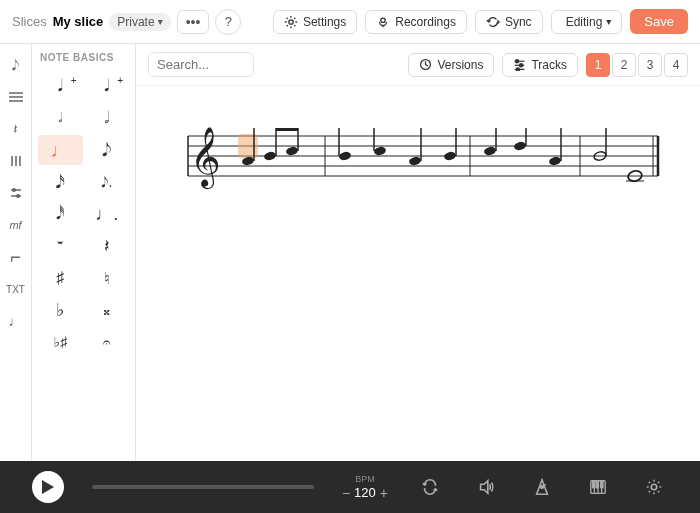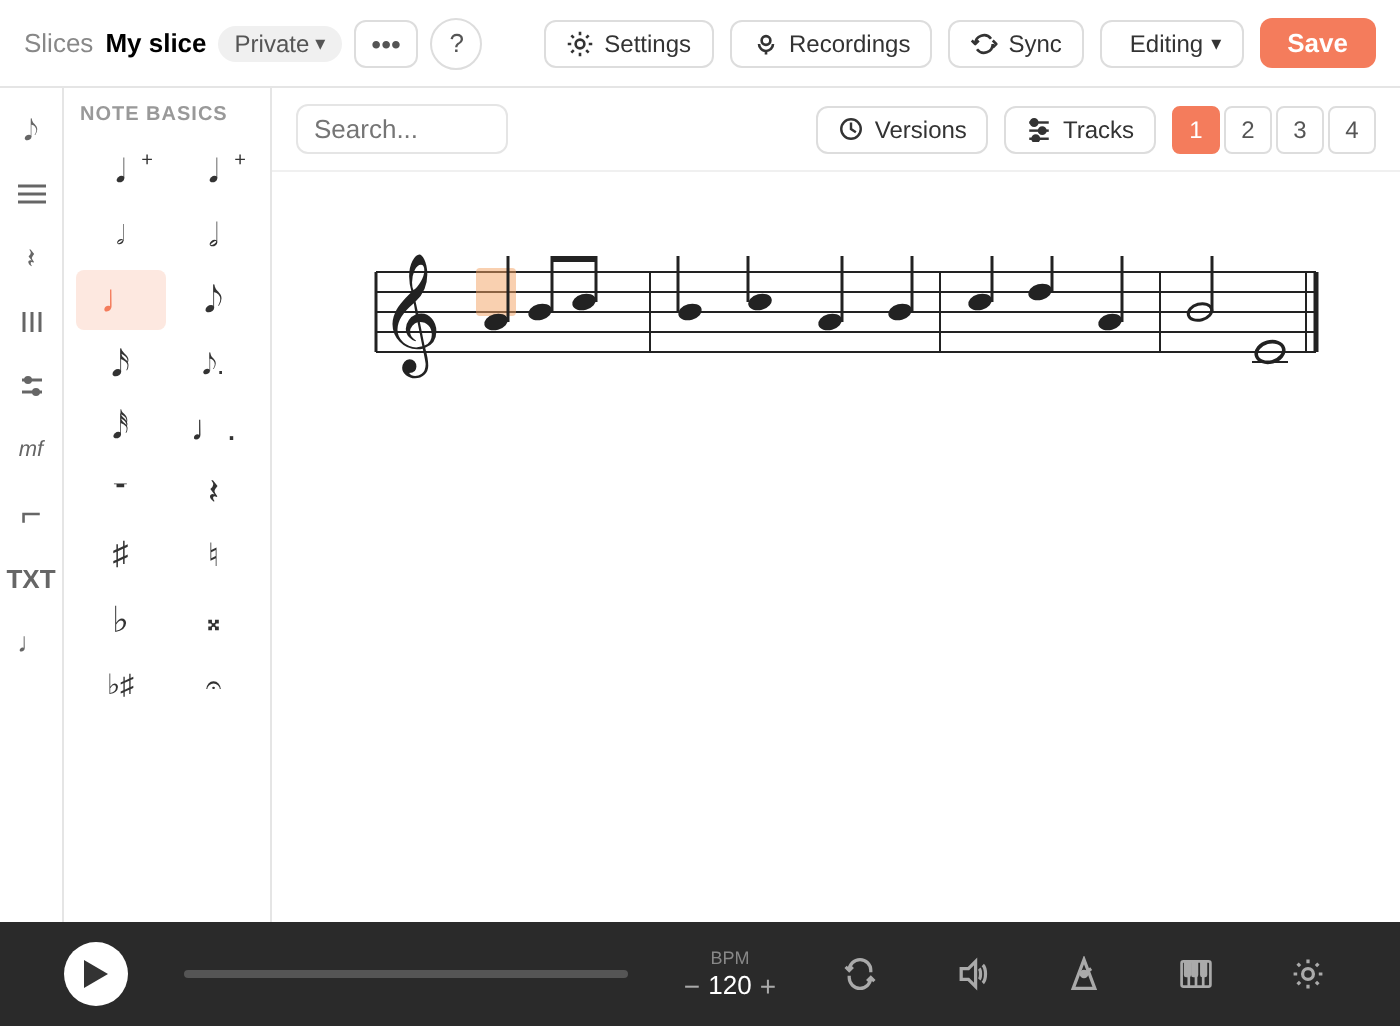--- a/index.html
+++ b/index.html
@@ -35,21 +35,21 @@
     }
     .header-btn svg { width: 14px; height: 14px; }
     .private-btn {
       display: flex; align-items: center; gap: 4px;
       background: none; border: 1px solid #ddd; border-radius: 6px;
       padding: 4px 10px; cursor: pointer; font-size: 12px; color: #333;
     }
     .save-btn {
       background: #f47c5c; color: #fff; border: none;
       border-radius: 6px; padding: 5px 14px; cursor: pointer;
-      font-size: 13px; font-weight: 700;
+      font-size: 13px; font-weight: 400;
     }
 
     
     .main { display: flex; height: calc(513px - 44px - 52px); }
 
     
     .left-toolbar {
       width: 32px; border-right: 1px solid #e5e5e5;
       display: flex; flex-direction: column; align-items: center;
       padding: 8px 0; gap: 6px;
@@ -214,21 +214,21 @@
     <div class="toolbar-icon" title="Equalizer">
       <svg width="14" height="14" viewBox="0 0 14 14" fill="none">
         <line x1="2" y1="4" x2="12" y2="4" stroke="#666" stroke-width="1.5"></line>
         <circle cx="5" cy="4" r="2" fill="#666"></circle>
         <line x1="2" y1="10" x2="12" y2="10" stroke="#666" stroke-width="1.5"></line>
         <circle cx="9" cy="10" r="2" fill="#666"></circle>
       </svg>
     </div>
     <div class="toolbar-icon" style="font-size:11px;font-style:italic;">mf</div>
     <div class="toolbar-icon" title="Bracket" style="font-size:18px;">⌐</div>
-    <div class="toolbar-icon" style="font-size:13px;font-weight:700;">TXT</div>
+    <div class="toolbar-icon" style="font-size:10px;font-weight:400;">TXT</div>
     <div class="toolbar-icon" title="Note2">♩</div>
   </div>
 
   <div class="symbol-panel">
     <div class="panel-section-title">NOTE BASICS</div>
     <div class="symbol-grid">
 
       <div class="symbol-item" style="font-size:13px; position:relative;">
         <span style="font-size:16px;">𝅘𝅥</span>
           <span style="font-size:10px;position:absolute;top:4px;right:6px;">+</span>

